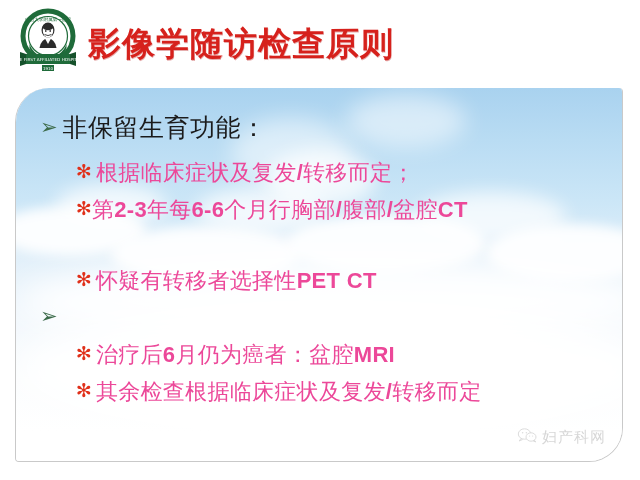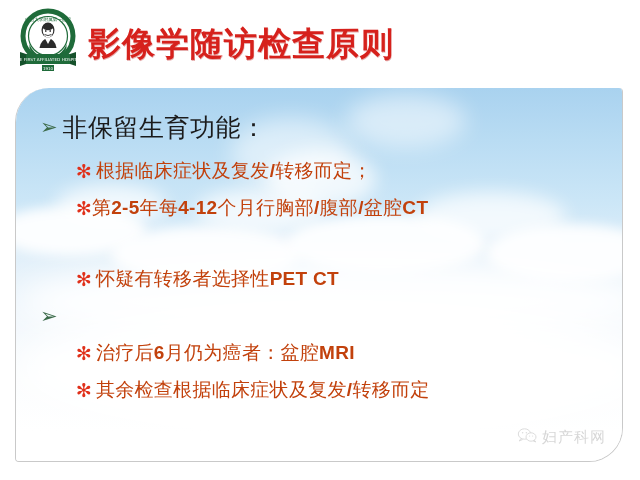--- a/index.html
+++ b/index.html
@@ -130,23 +130,23 @@
   .lvl2 .marker {
     color: #e0301a;
     font-size: 19px;
     line-height: 1;
     margin-right: 4px;
     margin-top: 4px;
     font-family: "DejaVu Sans", sans-serif;
   }
   .lvl2 .txt {
     font-family: "Liberation Serif", "DejaVu Serif", serif;
-    font-size: 19px;
+    font-size: 22px;
     line-height: 1.38;
-    color: #c2410c;
+    color: #ec4899;
     letter-spacing: 0.3px;
   }
   .lvl2 .txt .ln { display: block; }
   .lvl2 .txt .ln.cont { margin-left: -4px; }
   b, .b { font-family: "Liberation Sans", sans-serif; font-weight: bold; }
 
   
   #watermark {
     position: absolute;
     right: 16px;
@@ -234,21 +234,21 @@
       <div class="lvl2" style="left:60px; top:70px;">
         <span class="marker">✻</span>
         <span class="txt">
           <span class="ln">根据临床症状及复发<b>/</b>转移而定；</span>
         </span>
       </div>
 
       <div class="lvl2" style="left:60px; top:107px;">
         <span class="marker">✻</span>
         <span class="txt">
-          <span class="ln cont">第<b>2-5</b>年每<b>4-12</b>个月行胸部<b>/</b>腹部<b>/</b>盆腔<b>CT</b></span>
+          <span class="ln cont">第<b>2-3</b>年每<b>6-6</b>个月行胸部<b>/</b>腹部<b>/</b>盆腔<b>CT</b></span>
         </span>
       </div>
 
       <div class="lvl2" style="left:60px; top:178px;">
         <span class="marker">✻</span>
         <span class="txt">
           <span class="ln">怀疑有转移者选择性<b>PET CT</b></span>
         </span>
       </div>
 

